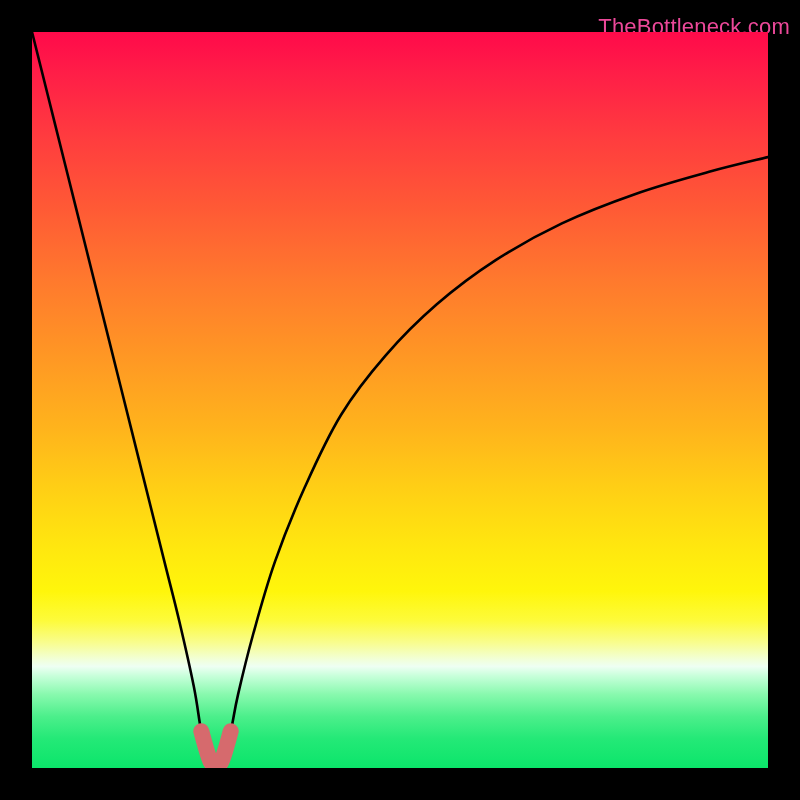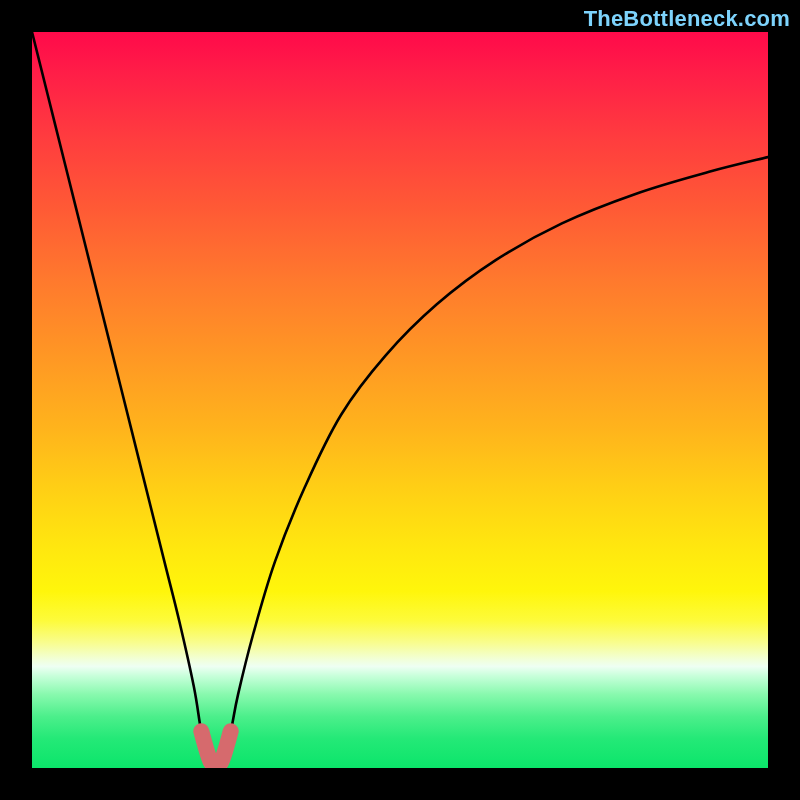--- a/index.html
+++ b/index.html
@@ -58,25 +58,25 @@
   }
   .curve-layer, .marker-layer {
     position: absolute;
     left: 0;
     top: 0;
     width: 100%;
     height: 100%;
   }
   .watermark {
     position: absolute;
-    top: 6px;
+    top: 14px;
     right: 10px;
-    color: #7dd3fc;
+    color: #ec4899;
     font-size: 22px;
-    font-weight: 700;
+    font-weight: 400;
     letter-spacing: 0.2px;
     user-select: none;
   }
 </style>
 </head>
 <body>
 
 <div class="frame">
 
   <div class="watermark">TheBottleneck.com</div>

